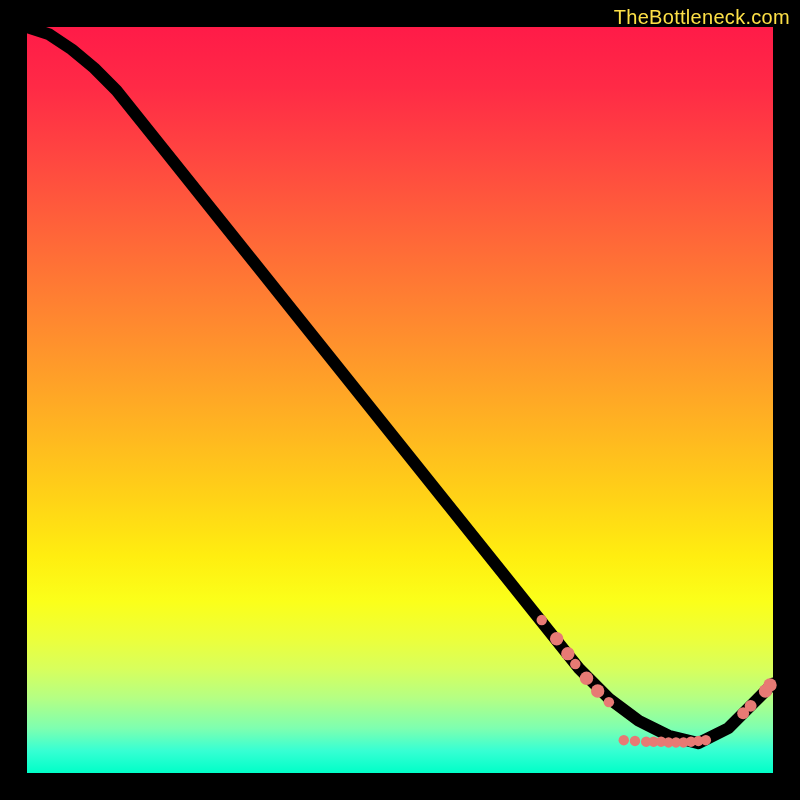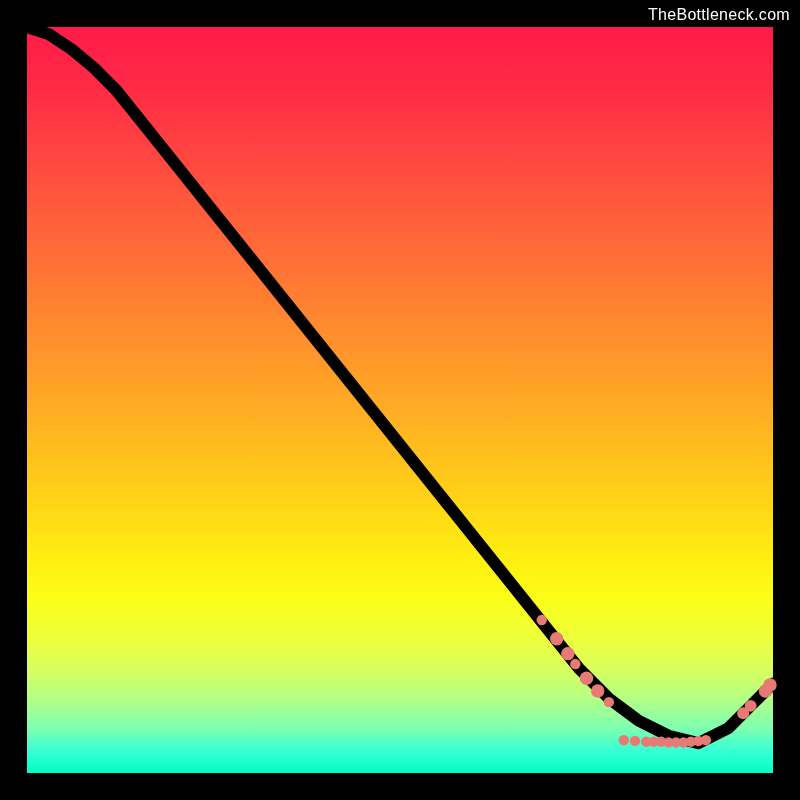--- a/index.html
+++ b/index.html
@@ -14,22 +14,22 @@
   .stage {
     position: relative;
     width: 800px;
     height: 800px;
     background: #000;
   }
   .watermark {
     position: absolute;
     top: 6px;
     right: 10px;
-    color: #ffffff;
-    font-size: 16px;
+    color: #fde047;
+    font-size: 20px;
     font-weight: 400;
     letter-spacing: 0.3px;
     user-select: none;
   }
   .plot {
     position: absolute;
     left: 27px;
     top: 27px;
     width: 746px;
     height: 746px;

